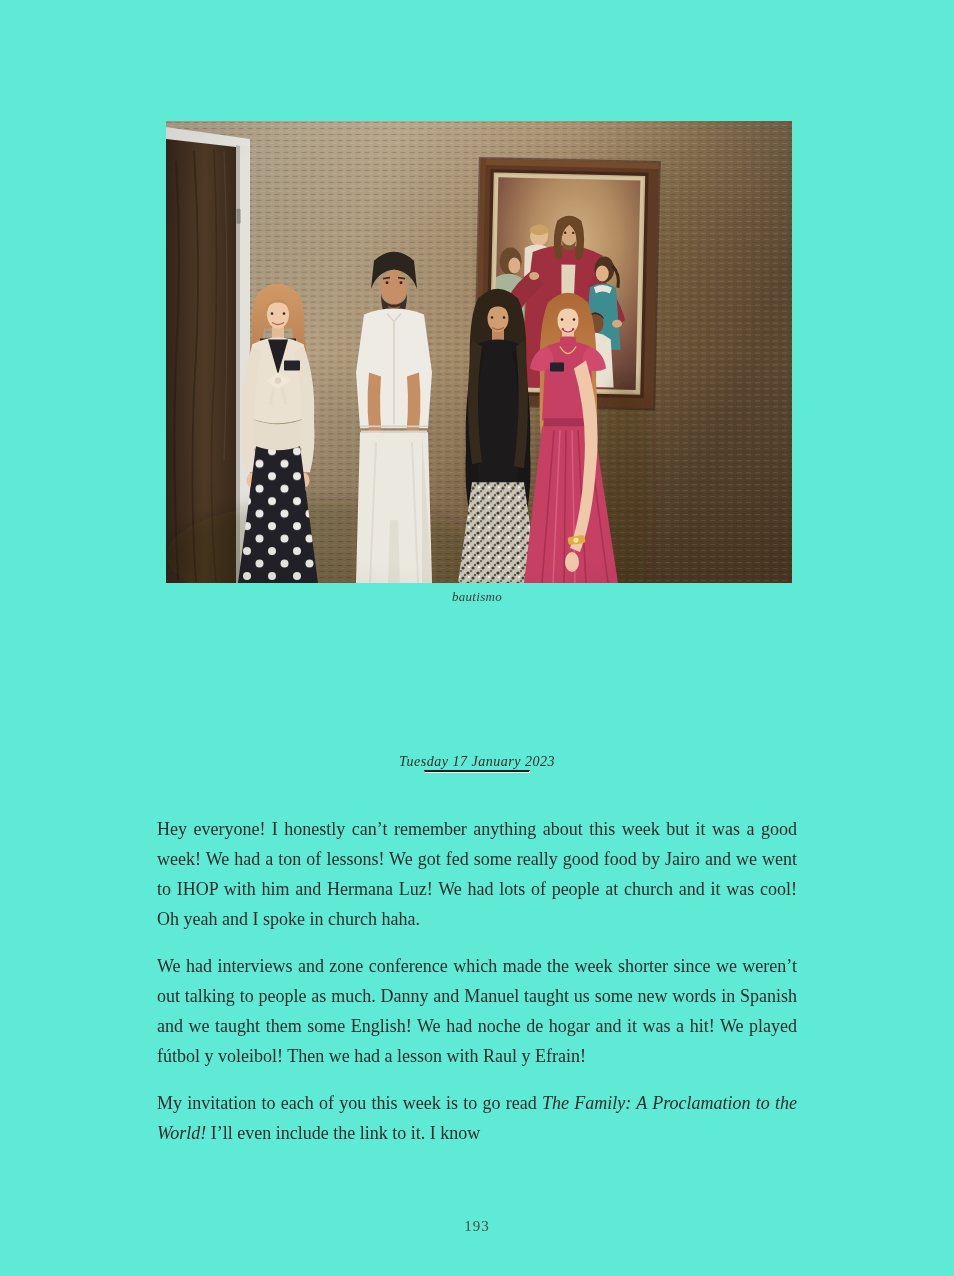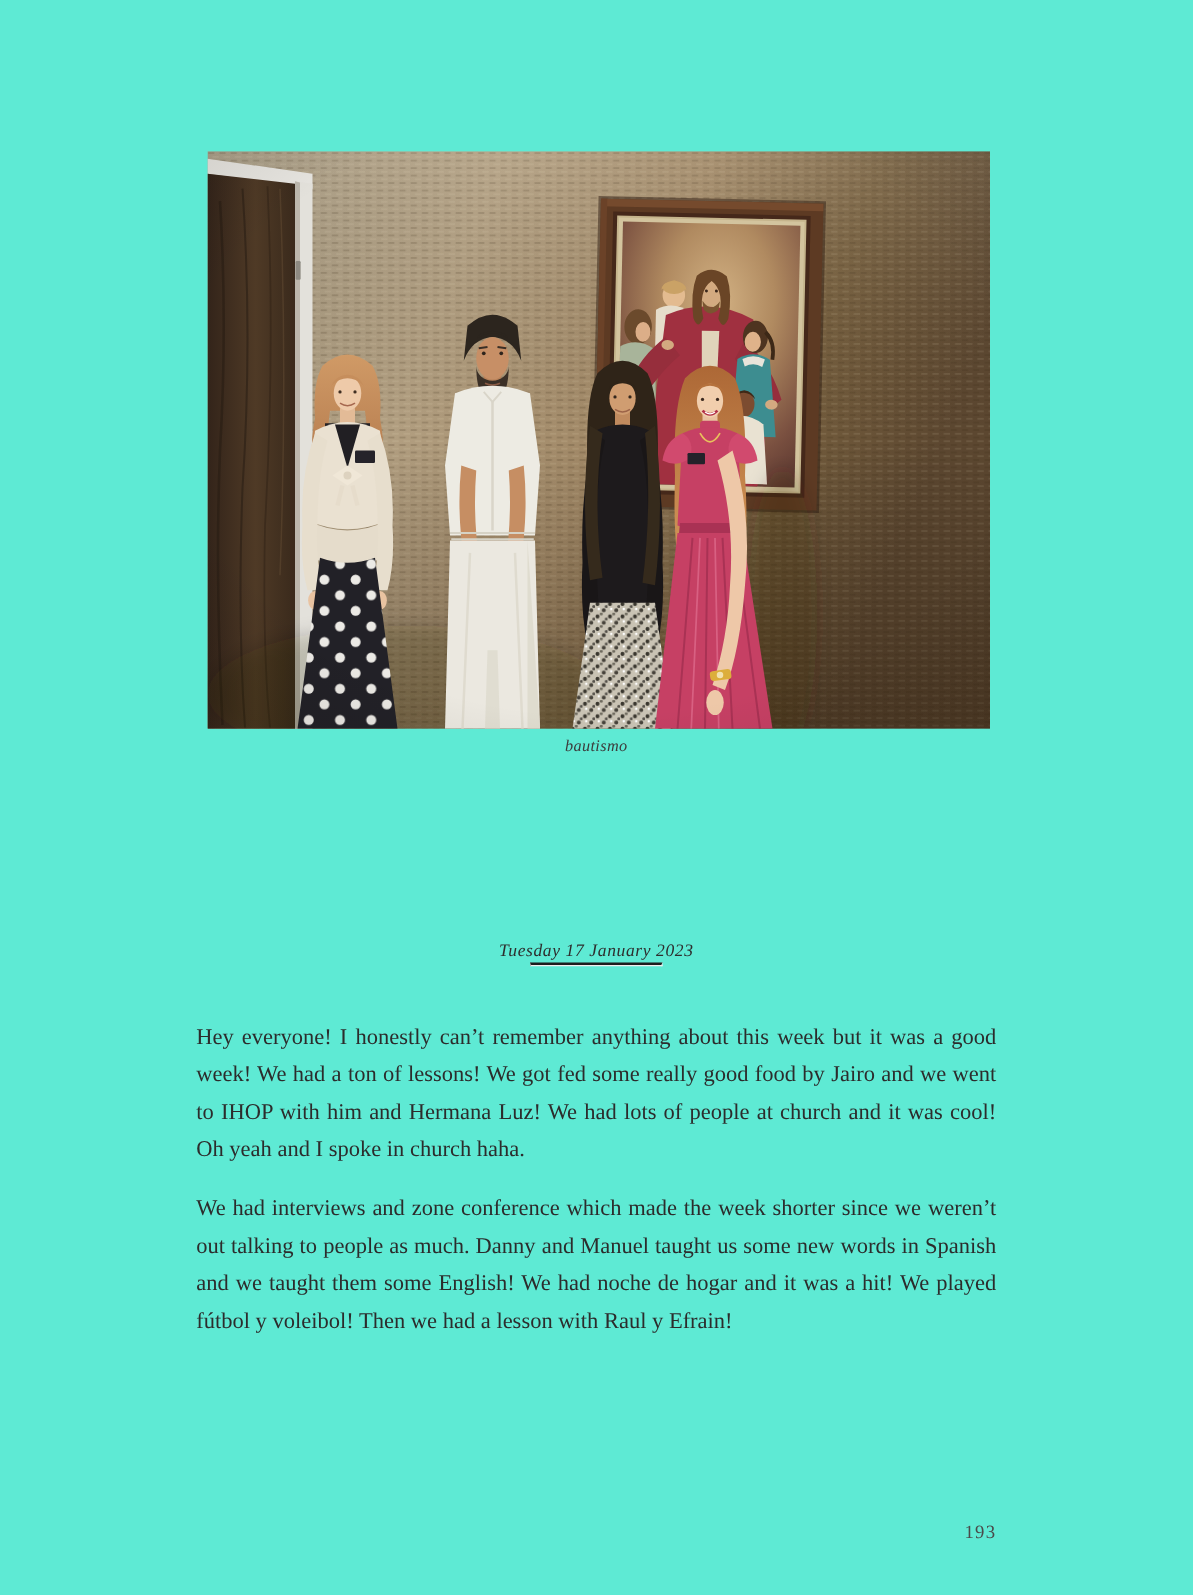--- a/index.html
+++ b/index.html
@@ -73,21 +73,21 @@
     text-align: justify;
     color: #2c2c2c;
   }
   .post-body p { margin: 0 0 17px 0; }
   .post-body em { font-style: italic; }
   .page-number {
     position: absolute;
     top: 1218px;
     left: 157px;
     width: 640px;
-    text-align: right;
+    text-align: center;
     font-size: 15px;
     color: #4a4a4a;
     letter-spacing: 1px;
   }
 </style>
 </head>
 <body>
 
 <div class="page">
 
@@ -318,17 +318,18 @@
   <figcaption class="photo-caption">bautismo</figcaption>
 
 
   <div class="post-date">Tuesday 17 January 2023</div>
 
   <hr class="divider">
 
   <div class="post-body">
       <p><span>Hey everyone! I honestly can’t remember anything about this week but it was a good week! We had a ton of lessons! We got fed some really good food by Jairo and we went to IHOP with him and Hermana Luz! We had lots of people at church and it was cool! Oh yeah and I spoke in church haha.</span></p>
       <p><span>We had interviews and zone conference which made the week shorter since we weren’t out talking to people as much. Danny and Manuel taught us some new words in Spanish and we taught them some English! We had noche de hogar and it was a hit! We played fútbol y voleibol! Then we had a lesson with Raul y Efrain!</span></p>
+      <p><span>My invitation to each of you this week is to go read </span><em>The Family: A Proclamation to the World!</em><span> I’ll even include the link to it. I know</span></p>
     </div>
 
   <div class="page-number">193</div>
 
 </div>
 
 </body></html>

